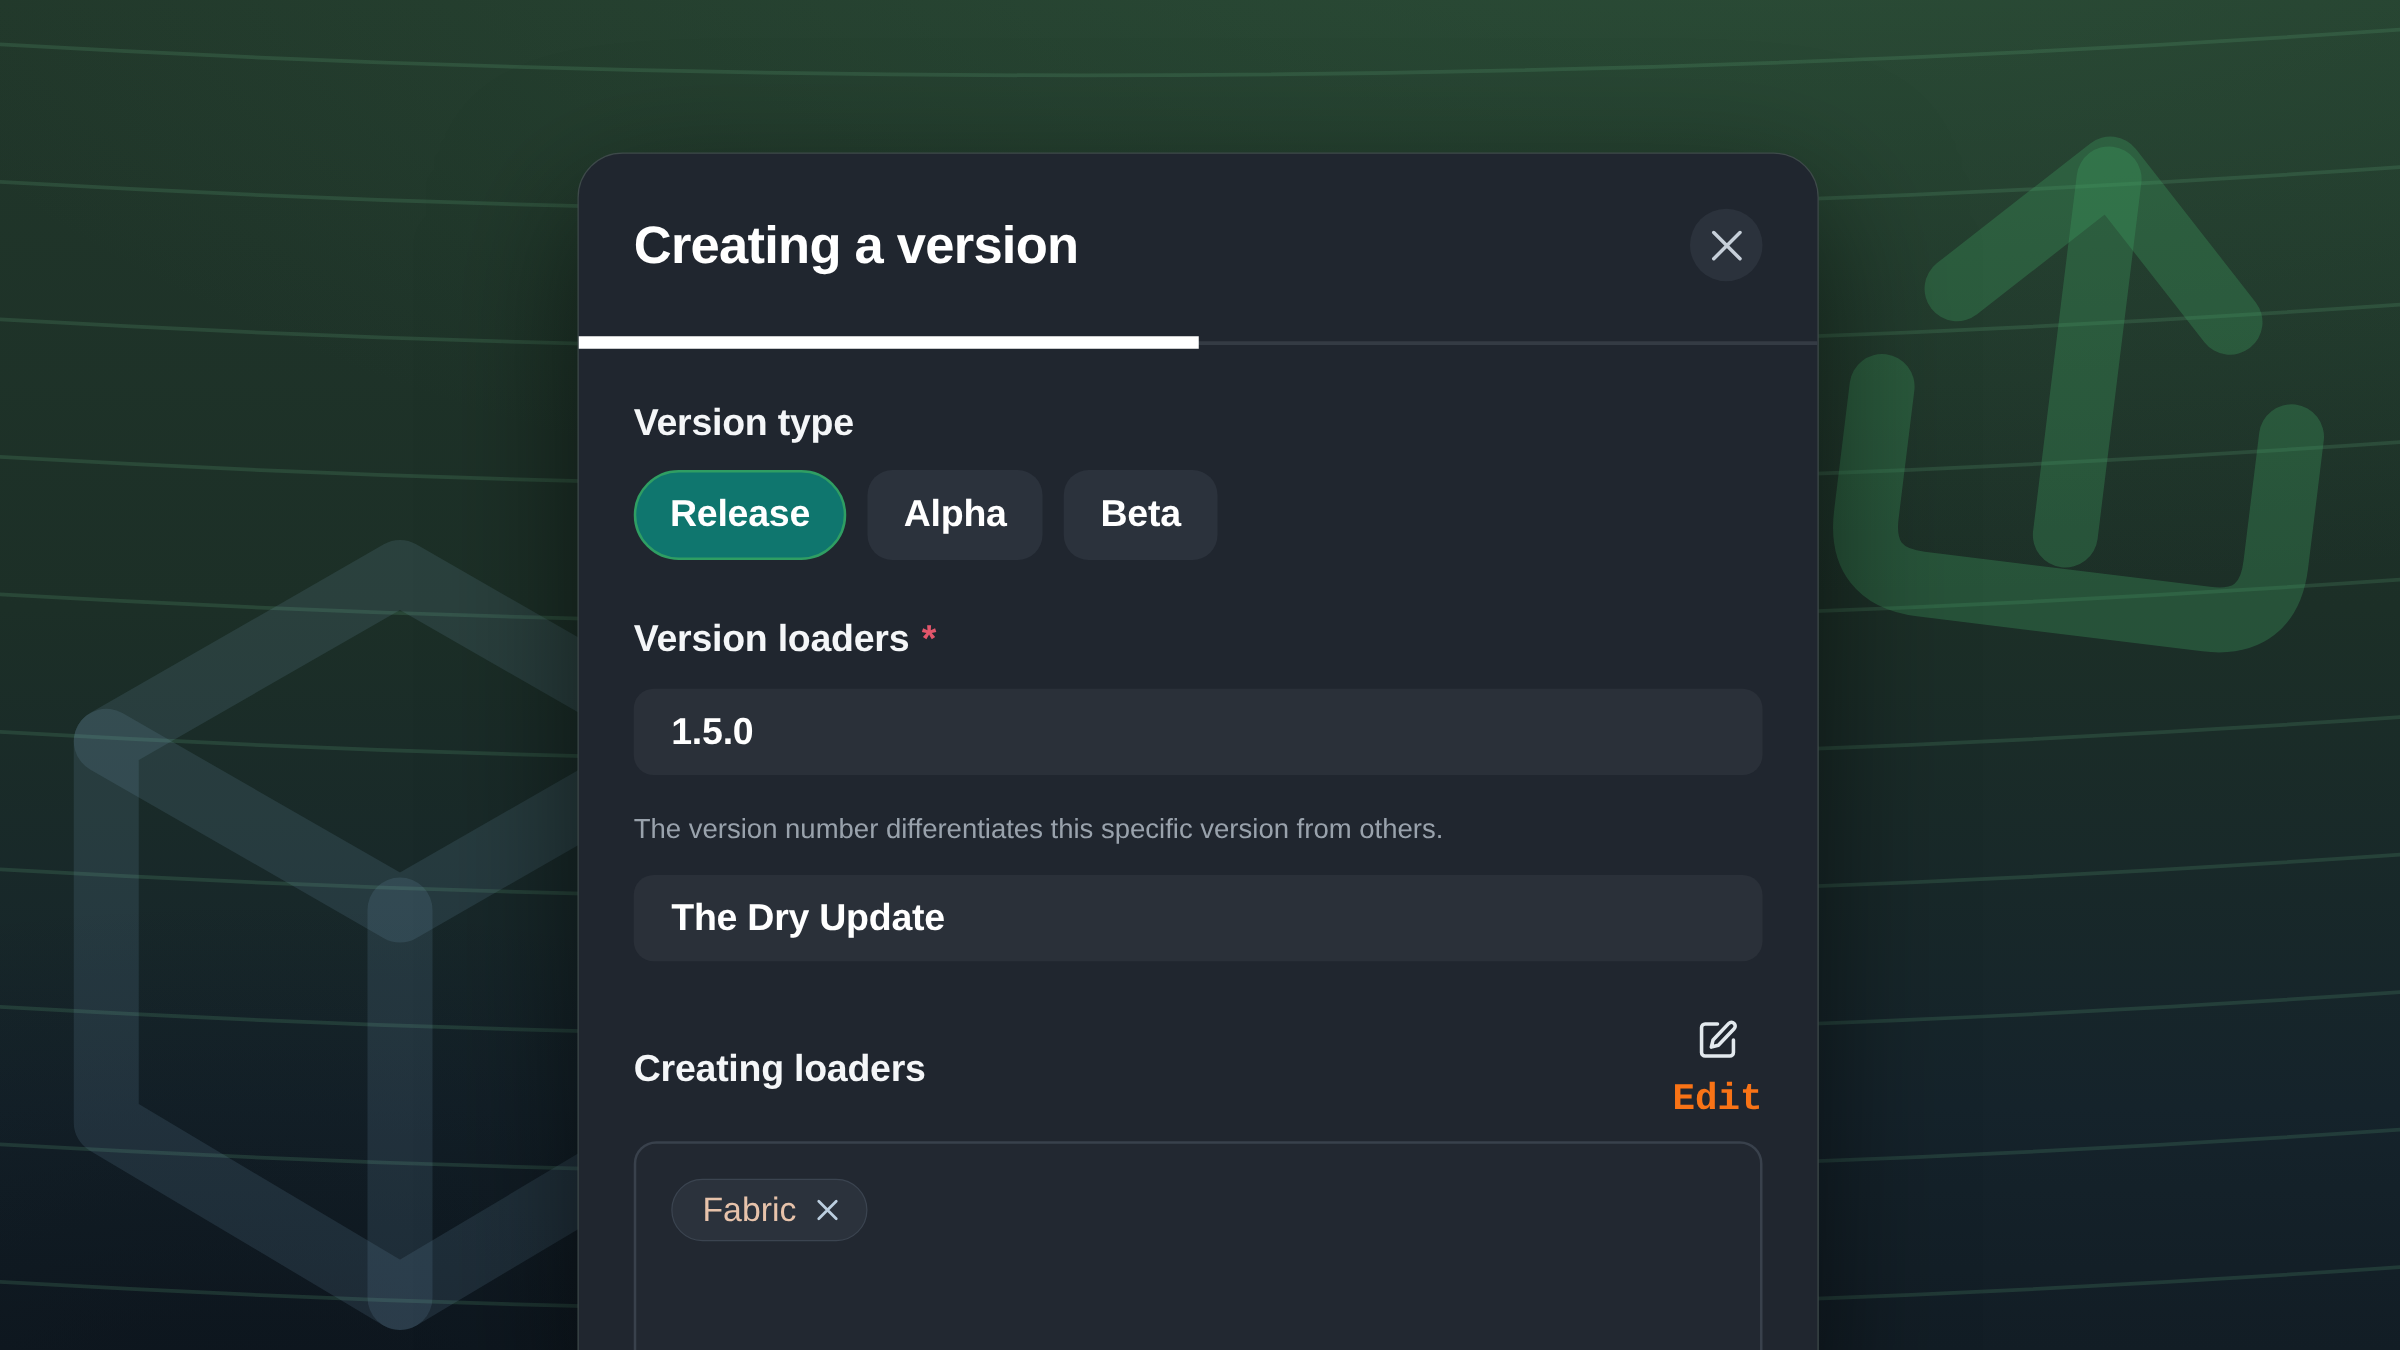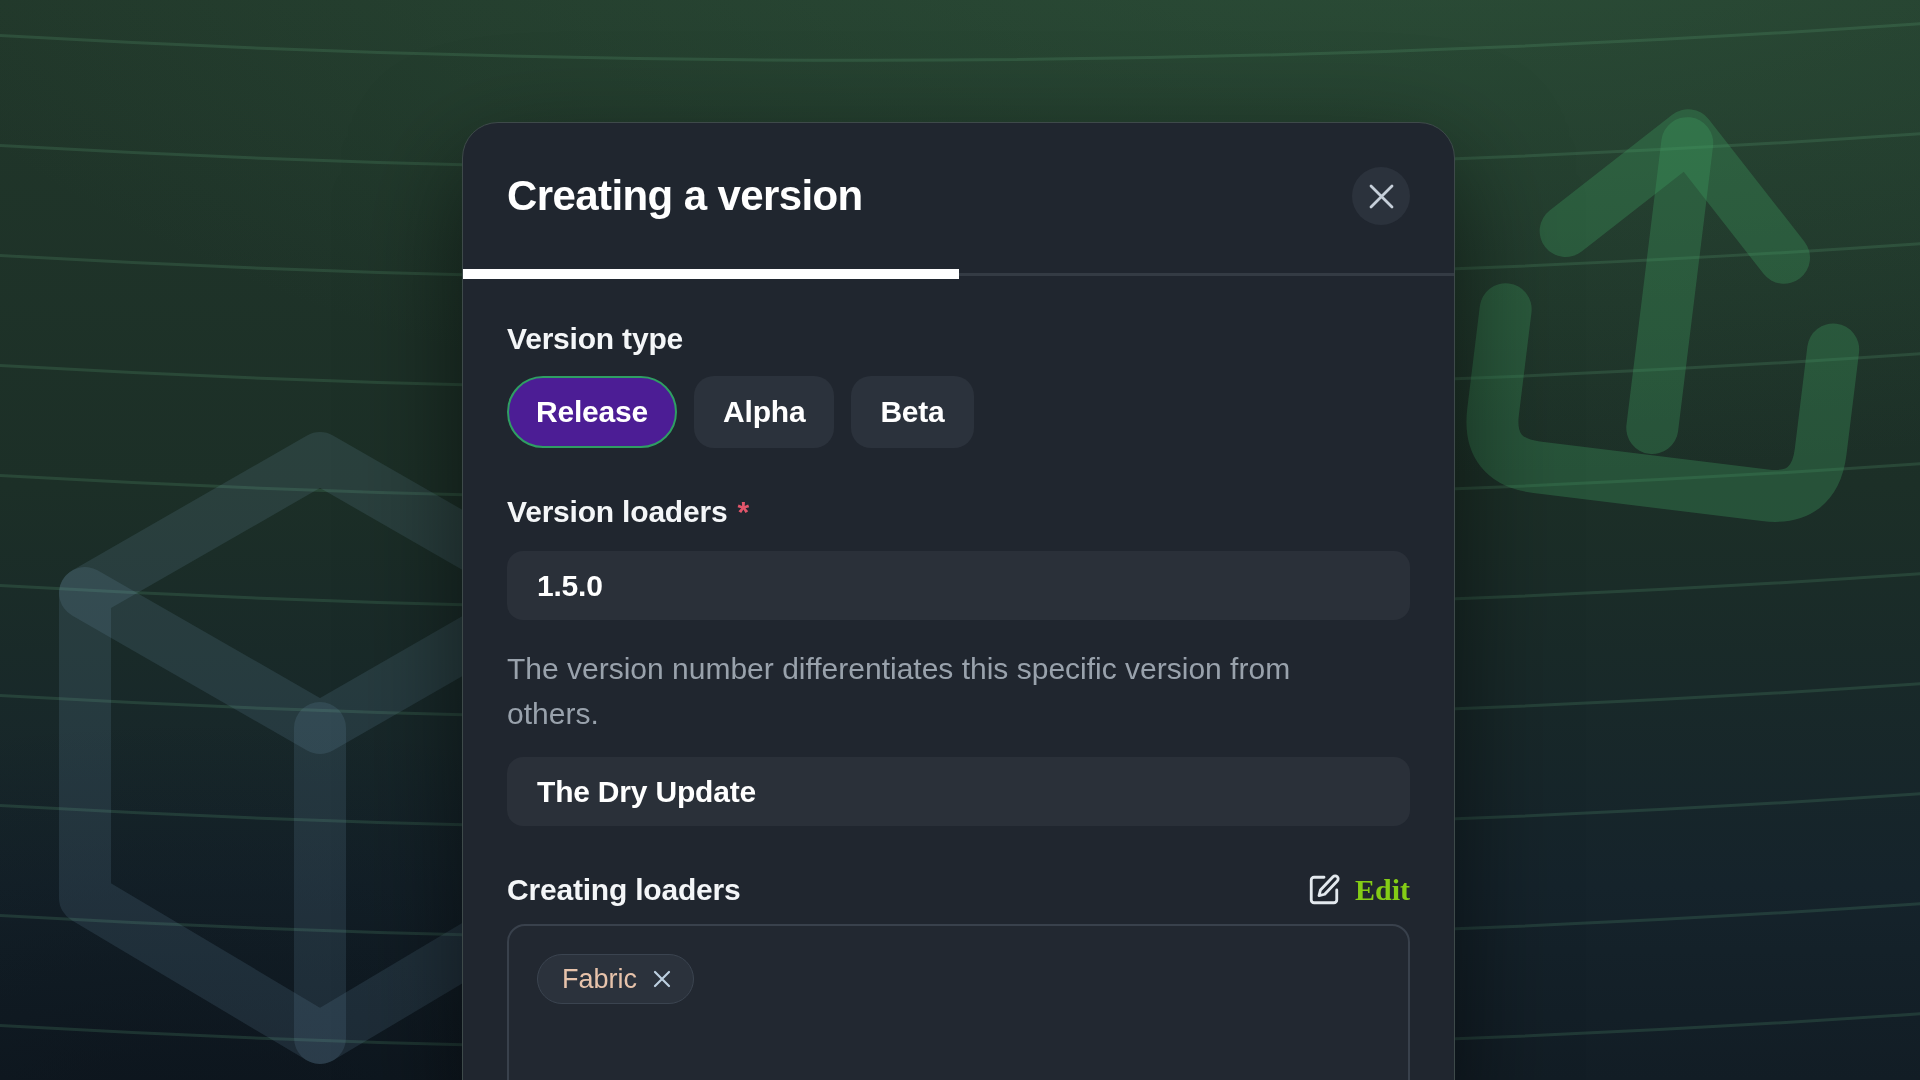--- a/index.html
+++ b/index.html
@@ -29,33 +29,33 @@
   .progress-track{position:absolute;left:0;right:0;top:4px;height:3px;background:#343b44;}
   .progress-fill{position:absolute;left:0;top:0;height:10px;background:#ffffff;}
 
   .content{padding:42px 44px 0 44px;}
   .field-label{font-size:30px;font-weight:700;color:#f4f6f8;line-height:36px;letter-spacing:-0.2px;}
   .req-mark{color:#e2566b;margin-left:10px;font-weight:700;}
 
   .type-row{display:flex;gap:17px;margin-top:19px;}
   .type-btn{height:72px;padding:0 29px;border-radius:20px;background:#2b323c;border:none;cursor:pointer;
     color:#ffffff;font-size:30px;font-weight:700;font-family:inherit;letter-spacing:-0.2px;}
-  .type-btn.selected{background:#4c1d95;border:2px solid #2f9e63;border-radius:36px;padding:0 27px;}
+  .type-btn.selected{background:#0f766e;border:2px solid #2f9e63;border-radius:36px;padding:0 27px;}
 
   .text-input{display:block;width:100%;height:69px;margin-top:21px;box-sizing:border-box;
     background:#2a3039;border:none;border-radius:16px;padding:0 30px;
     color:#ffffff;font-size:30px;font-weight:700;font-family:inherit;outline:none;letter-spacing:-0.2px;}
   .section{margin-top:46px;}
   .section-sm{margin-top:42px;}
 
-  .help-text{margin:26px 0 0;max-width:880px;color:#99a2ac;font-size:30px;line-height:1.5;font-weight:400;}
+  .help-text{margin:26px 0 0;max-width:880px;color:#99a2ac;font-size:22px;line-height:1.5;font-weight:400;}
 
   .loaders-row{margin-top:46px;display:flex;align-items:center;justify-content:space-between;}
   .edit-btn{display:flex;align-items:center;gap:14px;background:none;border:none;cursor:pointer;padding:0;
-    color:#84cc16;font-size:30px;font-weight:700;font-family:Liberation Serif, serif;}
+    color:#f97316;font-size:30px;font-weight:700;font-family:Liberation Mono, monospace;flex-direction:column;}
   .loaders-box{margin-top:16px;height:240px;border:2px solid #39414c;border-radius:18px;
     box-sizing:border-box;padding:28px;background:rgba(255,255,255,0.01);}
   .chip{display:inline-flex;align-items:center;gap:14px;height:48px;padding:0 20px 0 24px;
     background:#2b323c;border:1px solid #3b4450;border-radius:26px;cursor:pointer;}
   .chip-label{color:#e7c3ab;font-size:27px;font-weight:400;}
   .chip-x{display:flex;align-items:center;}
 </style>
 </head>
 <body>
 

